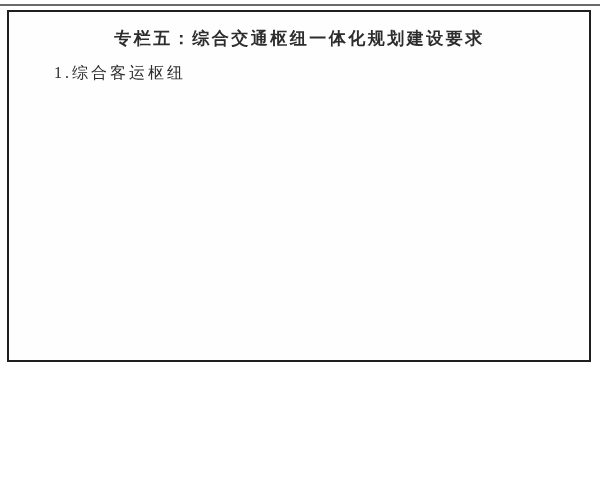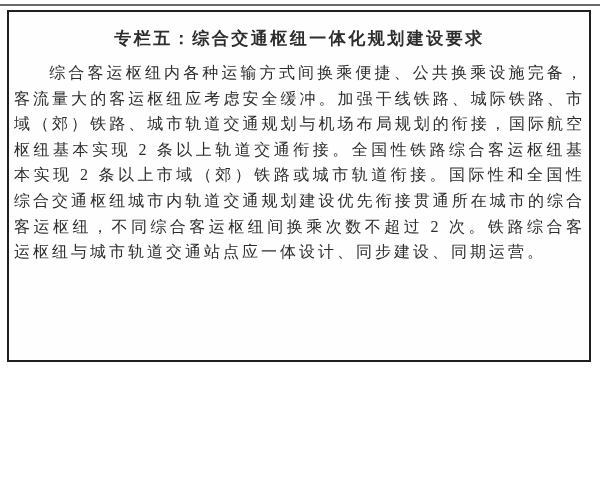--- a/index.html
+++ b/index.html
@@ -59,16 +59,16 @@
 </style>
 </head>
 <body>
 
 <div class="top-rule"></div>
 
 <div class="panel">
   <div class="panel-title">专栏五：综合交通枢纽一体化规划建设要求</div>
 
   <div class="section">
-    <p class="section-paragraph">综合客运枢纽内各种运输方式间换乘便捷、公共换乘设施完备，客流量大的客运枢纽应考虑安全缓冲。加强干线铁路、城际铁路、市域（郊）铁路、城市轨道交通规划与机场布局规划的衔接，国际航空枢纽基本实现 2 条以上轨道交通衔接。全国性铁路综合客运枢纽基本实现 2 条以上市域（郊）铁路或城市轨道衔接。国际性和全国性综合交通枢纽城市内轨道交通规划建设优先衔接贯通所在城市的综合客运枢纽，不同综合客运枢纽间换乘次数不超过 2 次。铁路综合客运枢纽与城市轨道交通站点应一体设计、同步建设、同期运营。</p>
+    <div class="section-heading">1.综合客运枢纽</div>
   </div>
 
 </div>
 
 </body></html>

